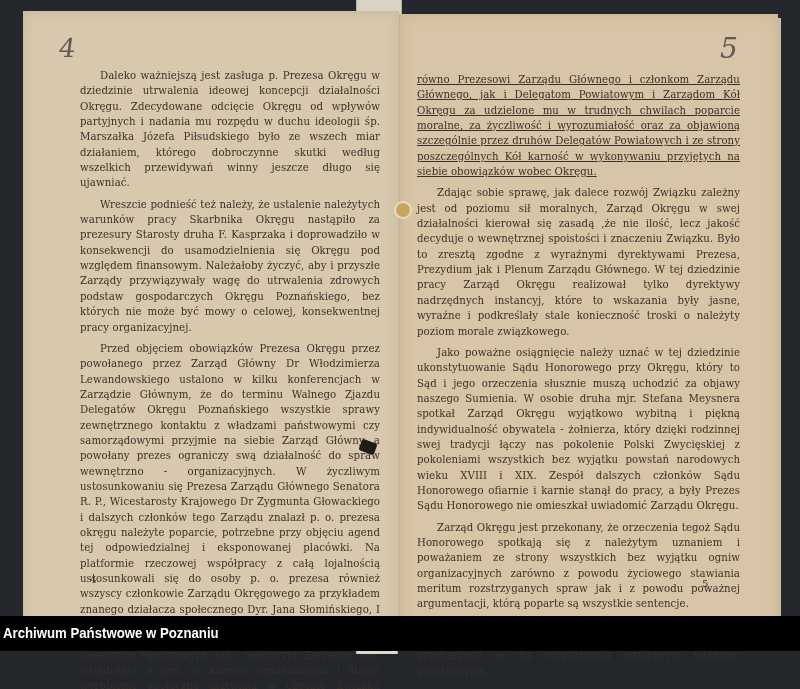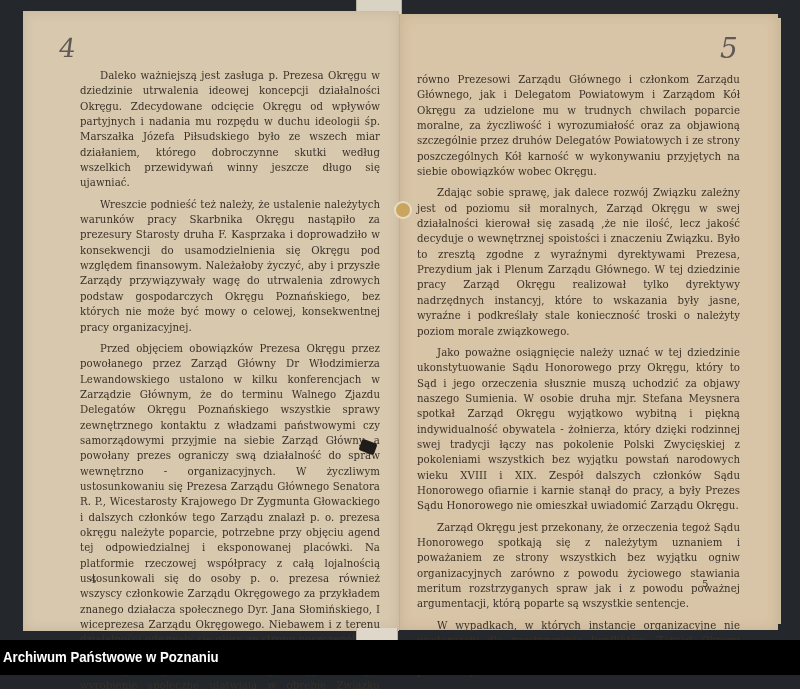--- a/index.html
+++ b/index.html
@@ -20,28 +20,28 @@
   .handnum { position: absolute; font-family: "DejaVu Serif", serif; color: #5f5a55; font-weight: 300; }
   .handnum.left { left: 36px; top: 22px; font-size: 26px; transform: skewX(-8deg); }
   .handnum.right { left: 320px; top: 18px; font-size: 28px; font-style: italic; }
   .col {
     position: absolute; font-size: 10.2px; line-height: 15.35px; color: #3a3128;
     text-align: justify; letter-spacing: 0.05px;
   }
   .page.left .col { left: 57px; top: 57px; width: 300px; }
   .page.right .col { left: 17px; top: 58px; width: 323px; }
   .col p { margin: 0 0 6px 0; text-indent: 20px; }
-  .col p.cont { text-indent: 0; }
+  .col p.cont { text-indent: 0; text-decoration: underline; }
   .folio { position: absolute; font-size: 10px; color: #3a3128; }
   .page.left .folio { left: 67px; top: 563px; }
   .page.right .folio { left: 302px; top: 564px; }
   .hole { position: absolute; left: 396px; top: 203px; width: 14px; height: 14px; border-radius: 50%; background: #c9a55e; box-shadow: 0 0 0 2px #e8dcc4; }
   .stain { position: absolute; left: 337px; top: 430px; width: 16px; height: 12px; background: #1f1c1a; transform: rotate(20deg); border-radius: 2px; }
   .footer {
-    position: absolute; left: 0; top: 640px; width: 800px; height: 35px; background: #000;
+    position: absolute; left: 0; top: 616px; width: 800px; height: 35px; background: #000;
   }
   .footer span {
     position: absolute; left: 3px; top: 8px; color: #ffffff; font-family: "Liberation Sans", sans-serif;
     font-size: 15px; font-weight: bold; transform: scaleX(0.88); transform-origin: left center;
   }
 </style>
 </head>
 <body>
 
 <div class="scan">

